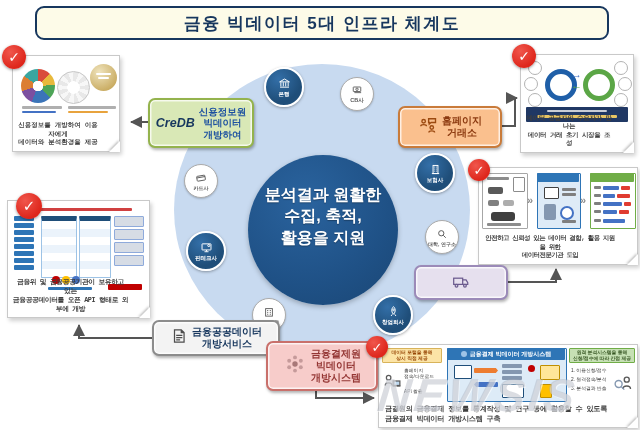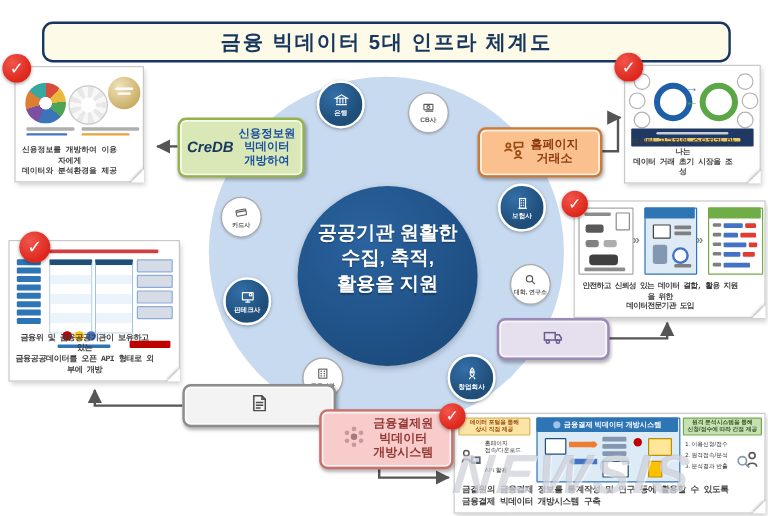--- a/index.html
+++ b/index.html
@@ -2,21 +2,21 @@
 <html><head>
 <meta charset="utf-8">
 <style>
   html,body{margin:0;padding:0;}
   body{width:640px;height:430px;position:relative;background:#fff;overflow:hidden;
        font-family:"Liberation Sans","DejaVu Sans",sans-serif;}
   .abs{position:absolute;}
   
   .title-box{left:35px;top:6px;width:570px;height:30px;border:2.5px solid #17375E;border-radius:9px;
     background:#FDFBE8;display:flex;align-items:center;justify-content:center;
-    font-size:17px;font-weight:bold;color:#17375E;letter-spacing:1.5px;z-index:4;margin-top:12px;}
+    font-size:17px;font-weight:bold;color:#17375E;letter-spacing:1.5px;z-index:4;}
   
   .ring-outer{left:174px;top:64px;width:296px;height:292px;border-radius:50%;
     background:#C8DAF0;z-index:1;}
   .center-circle{left:248px;top:155px;width:150px;height:150px;border-radius:50%;
     background:radial-gradient(circle at 38% 30%, #2A639E, #1F5186 60%, #1A4674);
     display:flex;align-items:center;justify-content:center;z-index:2;
     box-shadow:0 2px 5px rgba(0,0,0,.25);}
   .center-text{color:#fff;font-weight:bold;font-size:16px;line-height:1.32;text-align:center;
     white-space:pre-line;margin-top:-28px;text-shadow:0 1px 1px rgba(0,0,0,.3);}
   
@@ -64,21 +64,21 @@
   </defs>
   <path d="M148,122 H131" stroke="#555" stroke-width="2" fill="none" marker-end="url(#arr)"></path>
   <path d="M152,338 H79 V325" stroke="#555" stroke-width="2" fill="none" marker-end="url(#arr)"></path>
   <path d="M500,126 H515 V98 H517" stroke="#555" stroke-width="2" fill="none" marker-end="url(#arr)"></path>
   <path d="M506,282 H556 V269" stroke="#555" stroke-width="2" fill="none" marker-end="url(#arr)"></path>
   <path d="M316,391 V398 H374" stroke="#555" stroke-width="2" fill="none" marker-end="url(#arr)"></path>
 </svg>
 
 <div class="abs ring-outer"></div>
 <div class="abs center-circle">
-  <div class="center-text">공공기관 원활한
+  <div class="center-text">분석결과 원활한
 수집, 축적,
 활용을 지원</div>
 </div>
 
 <div class="abs node node-dark" style="left:264px;top:67px;width:36px;height:36px;">
   <span>
       <svg width="13" height="13" viewBox="0 0 16 16" fill="none" stroke="currentColor" stroke-width="1.2">
         <path d="M2 6 L8 2.5 L14 6 Z M3.5 6.5 V11.5 M6.5 6.5 V11.5 M9.5 6.5 V11.5 M12.5 6.5 V11.5 M2.5 12.5 H13.5"></path>
       </svg>
     </span>
@@ -176,20 +176,22 @@
         <path d="M9.5 7 H12.5 L14 9.5 V11 H9.5"></path>
         <circle cx="4" cy="12.2" r="1.2"></circle>
         <circle cx="11.5" cy="12.2" r="1.2"></circle>
       </svg></span>
 </div>
 <div class="abs tag" style="left:152px;top:320px;width:128px;height:36px;background:#F3F3F3;border:2px solid #8C8C8C;">
   <span><svg width="18" height="18" viewBox="0 0 16 16" fill="none" stroke="#4D4D4D" stroke-width="1.1">
         <path d="M4 2.5 H10 L12.5 5 V13.5 H4 Z M10 2.5 V5 H12.5"></path>
         <path d="M5.5 7.5 H11 M5.5 9.5 H11 M5.5 11.5 H9"></path>
       </svg></span>
+  <span class="txt" style="font-size:10px;color:#17375E;">금융공공데이터
+개방서비스</span>
 </div>
 <div class="abs tag" style="left:266px;top:341px;width:112px;height:50px;background:#F7CCCA;border:2px solid #C9706B;">
   <span><svg width="24" height="24" viewBox="0 0 16 16" fill="#C59A9A">
         <circle cx="8" cy="8" r="1.8" fill="#A87878"></circle>
         <circle cx="8" cy="3.6" r="1.3"></circle>
         <circle cx="11.9" cy="5.8" r="1.3"></circle>
         <circle cx="11.9" cy="10.2" r="1.3"></circle>
         <circle cx="8" cy="12.4" r="1.3"></circle>
         <circle cx="4.1" cy="10.2" r="1.3"></circle>
         <circle cx="4.1" cy="5.8" r="1.3"></circle>

